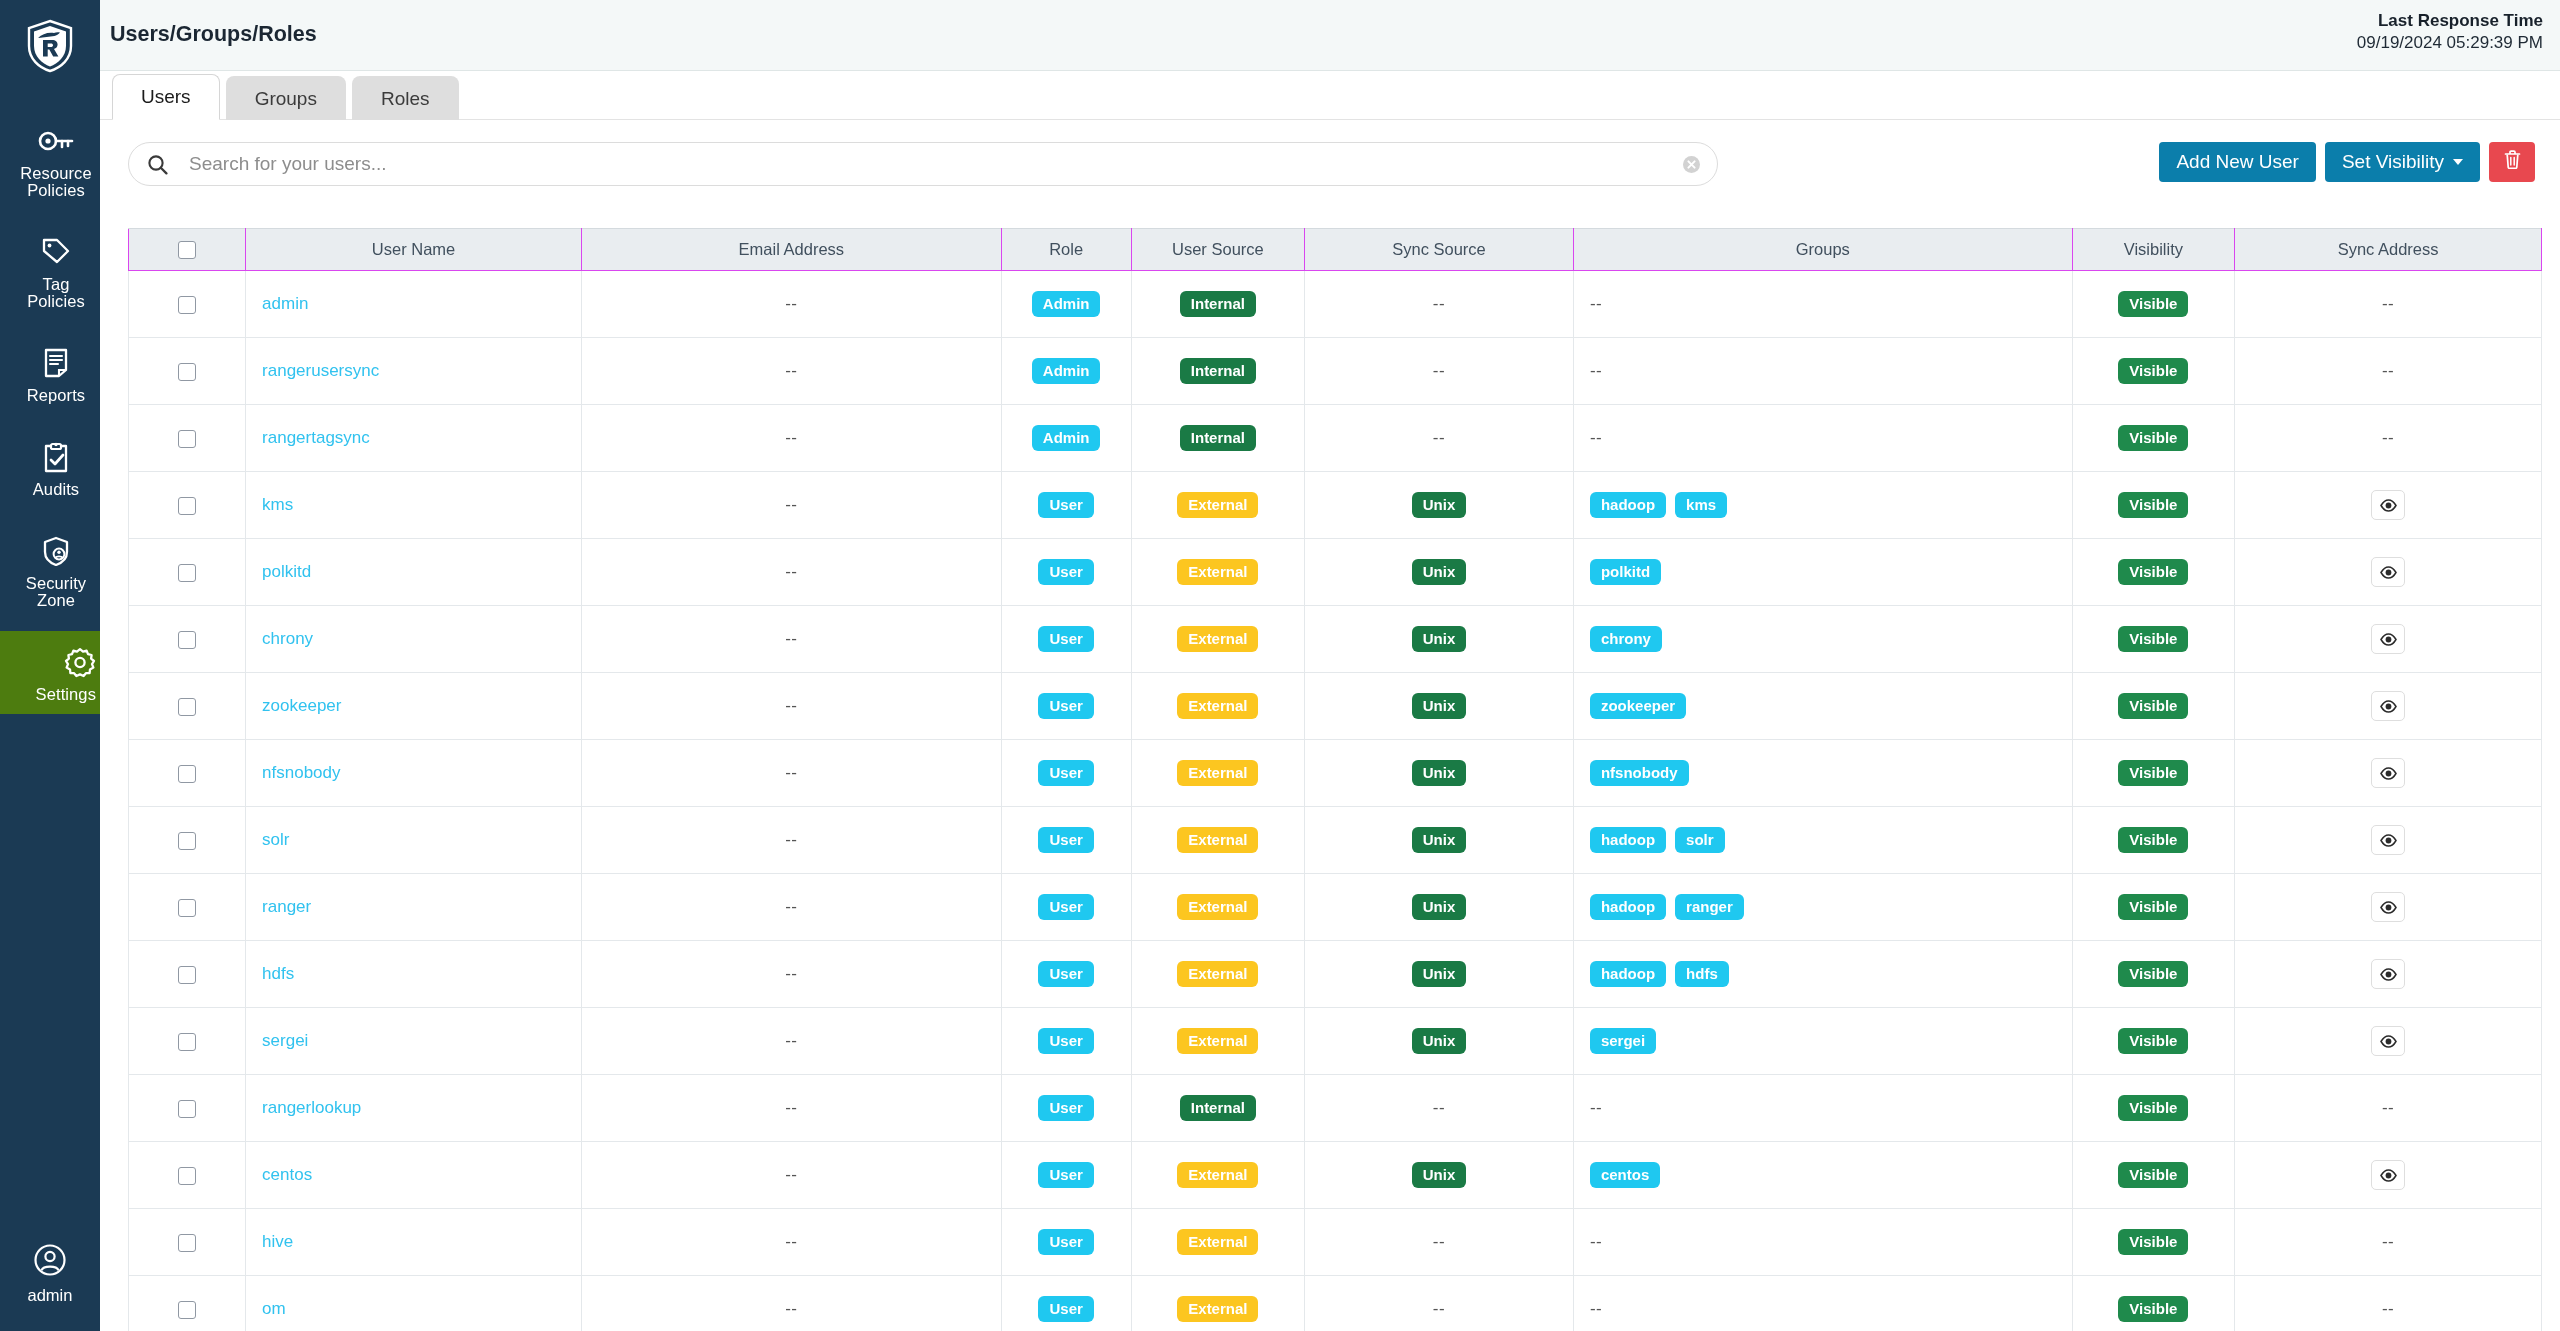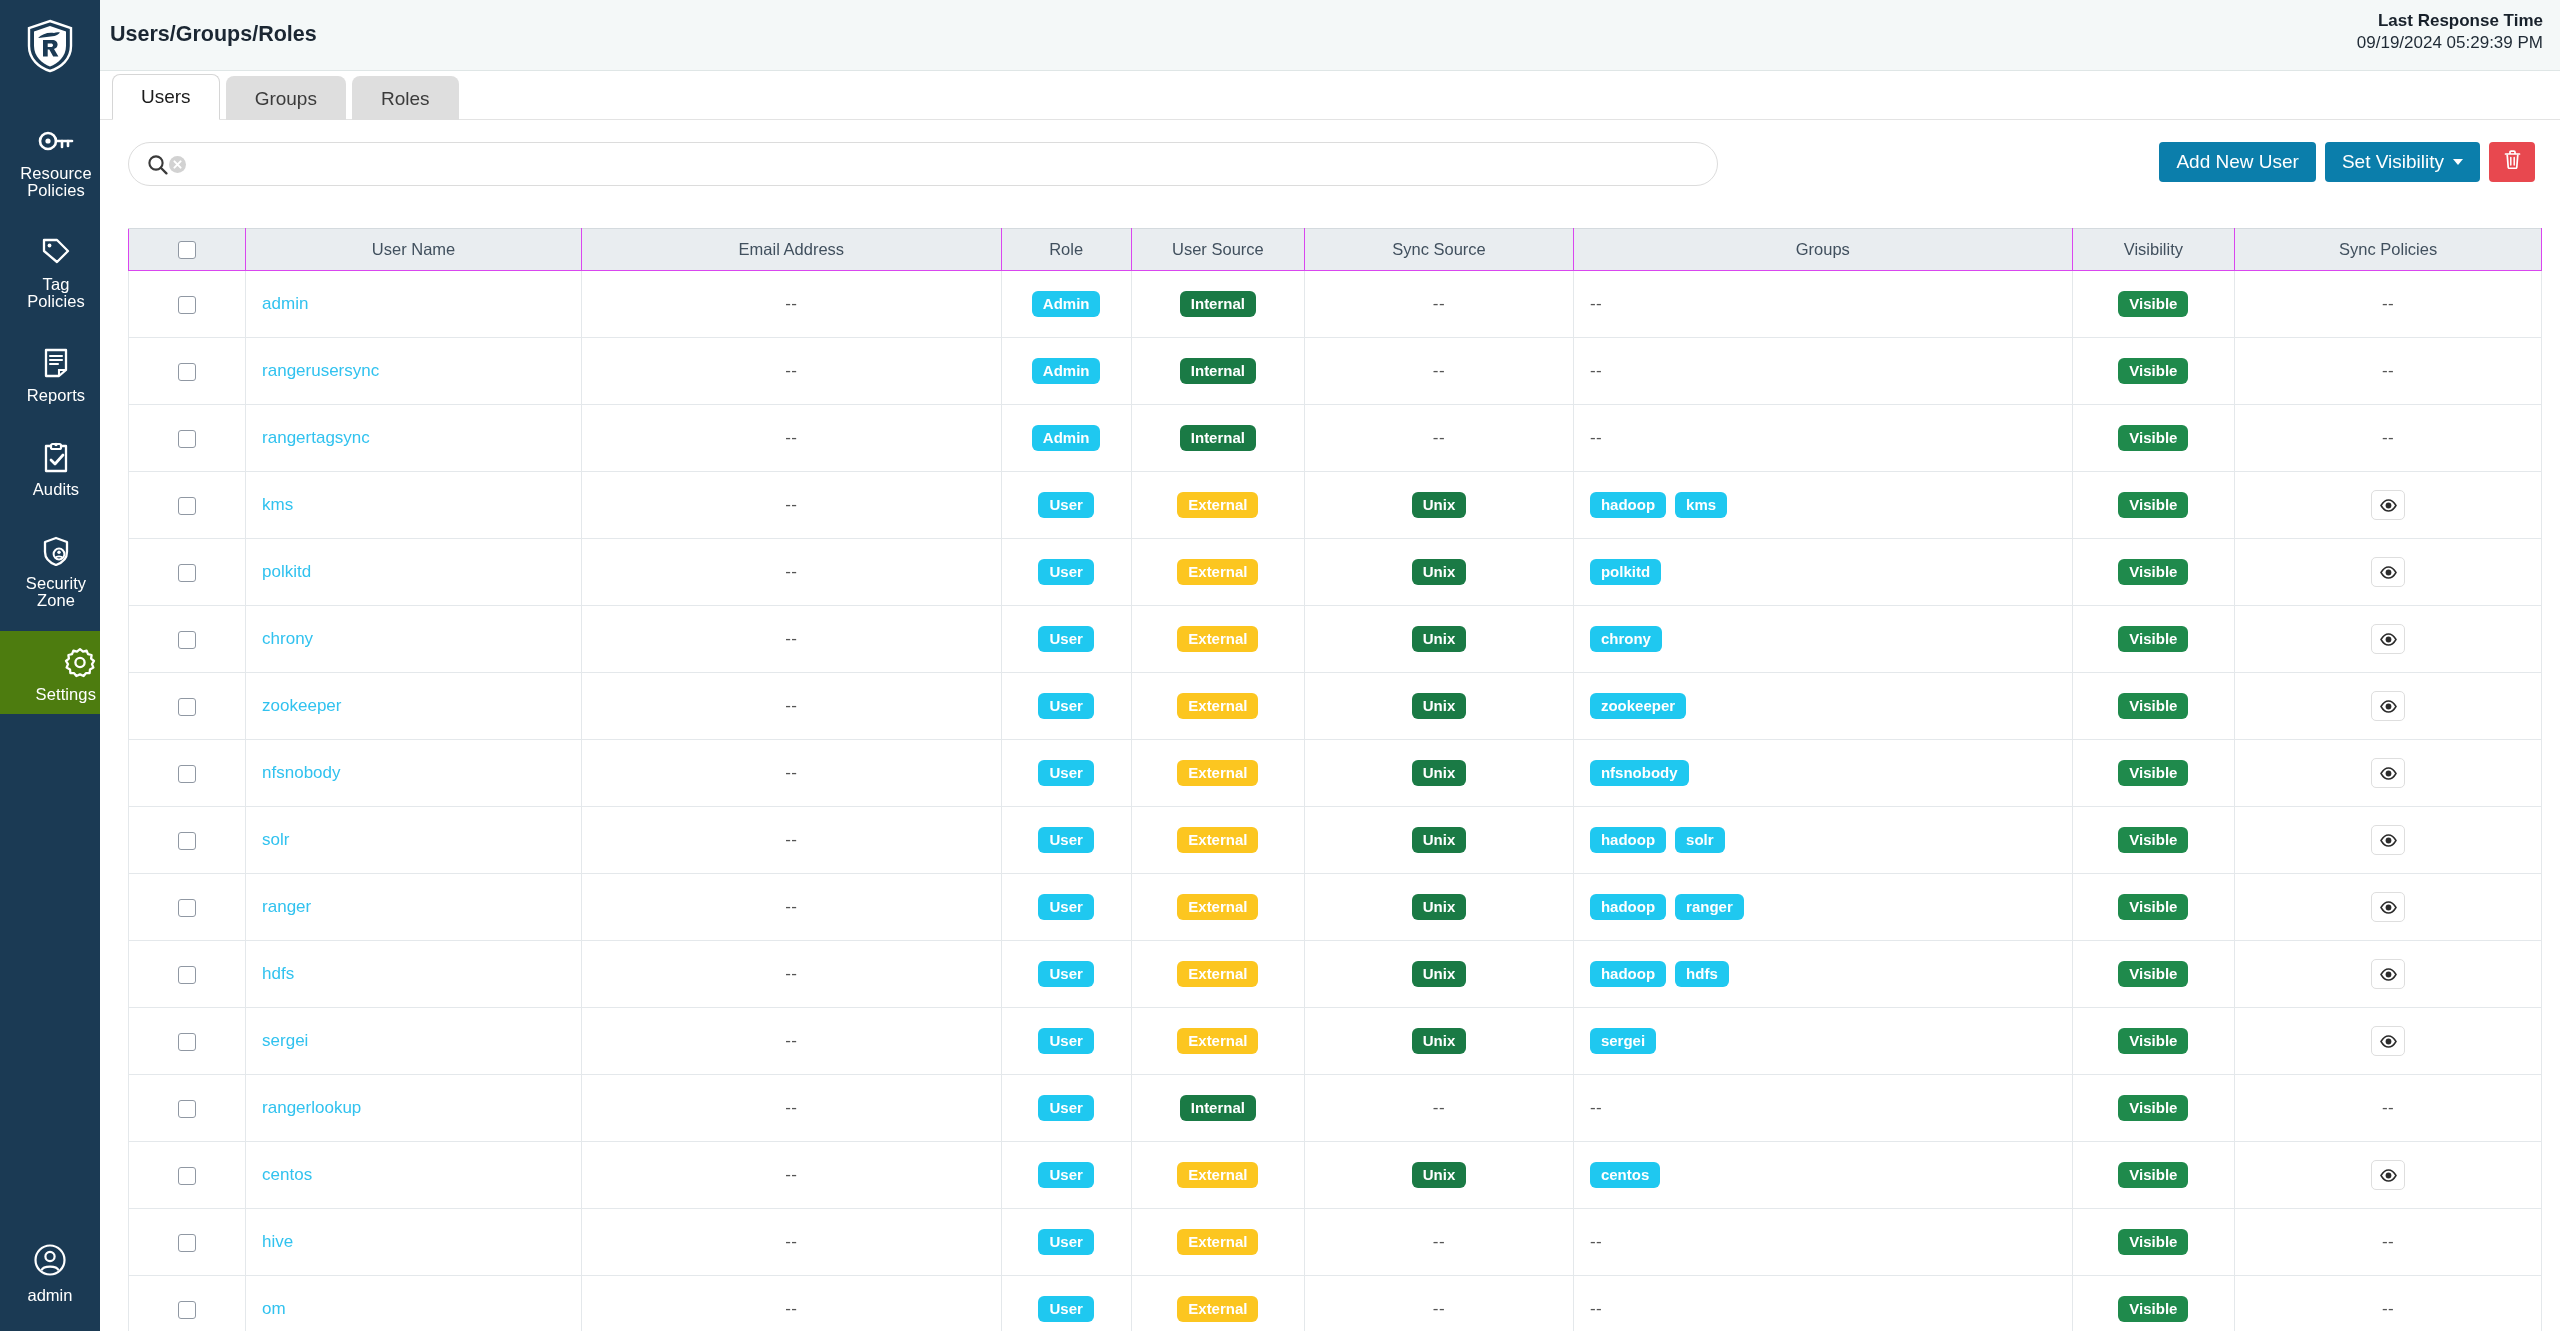--- a/index.html
+++ b/index.html
@@ -286,20 +286,21 @@
   <div class="tab">Roles</div>
 </div>
 
 <div id="search-box">
   <span id="search-icon">
     <svg width="21" height="21" viewBox="0 0 21 21">
       <circle cx="9" cy="9" r="6.6" fill="none" stroke="#3a3a3a" stroke-width="2.1"></circle>
       <path d="M13.8 13.8 L19.4 19.4" stroke="#3a3a3a" stroke-width="2.3" stroke-linecap="round"></path>
     </svg>
   </span>
+  <input id="search-input" type="text" placeholder="Search for your users..." style="">
   <span id="search-clear">
     <svg width="11" height="11" viewBox="0 0 11 11">
       <path d="M2.4 2.4 L8.6 8.6 M8.6 2.4 L2.4 8.6" stroke="#ffffff" stroke-width="2" stroke-linecap="round"></path>
     </svg>
   </span>
 </div>
 
 <div id="actions">
   <button class="btn btn-primary">Add New User</button>
   <button class="btn btn-primary">
@@ -336,21 +337,21 @@
         <th>
           <span class="cbx"></span>
         </th>
         <th>User Name</th>
         <th>Email Address</th>
         <th>Role</th>
         <th>User Source</th>
         <th>Sync Source</th>
         <th>Groups</th>
         <th>Visibility</th>
-        <th>Sync Policies</th>
+        <th>Sync Address</th>
       </tr>
     </thead>
     <tbody id="tbody">
         <tr>
           <td><span class="cbx"></span></td>
           <td class="user-cell"><a class="user-link">admin</a></td>
           <td><span class="dash">--</span></td>
           <td><span class="badge badge-role-admin">Admin</span></td>
           <td><span class="badge badge-internal">Internal</span></td>
           <td><span class="dash">--</span></td>

